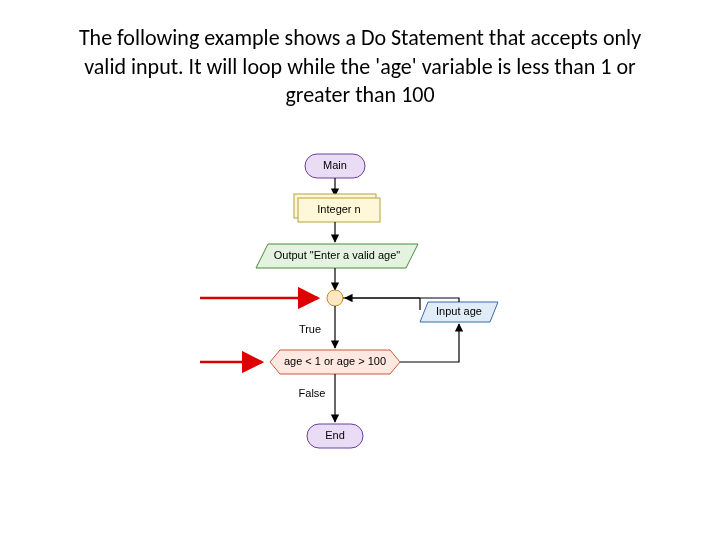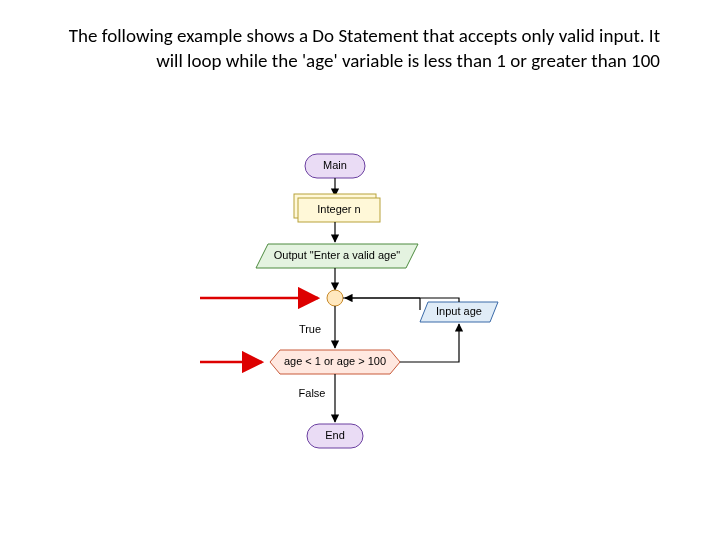--- a/index.html
+++ b/index.html
@@ -10,22 +10,22 @@
     background: #fff;
     font-family: Calibri, Arial, sans-serif;
     position: relative;
     overflow: hidden;
   }
   .title {
     position: absolute;
     top: 24px;
     left: 60px;
     right: 60px;
-    text-align: right;
-    font-size: 19px;
+    text-align: center;
+    font-size: 22px;
     line-height: 1.3;
     color: #000;
   }
   .diagram {
     position: absolute;
     top: 150px;
     left: 0;
     width: 663px;
     height: 360px;
   }

